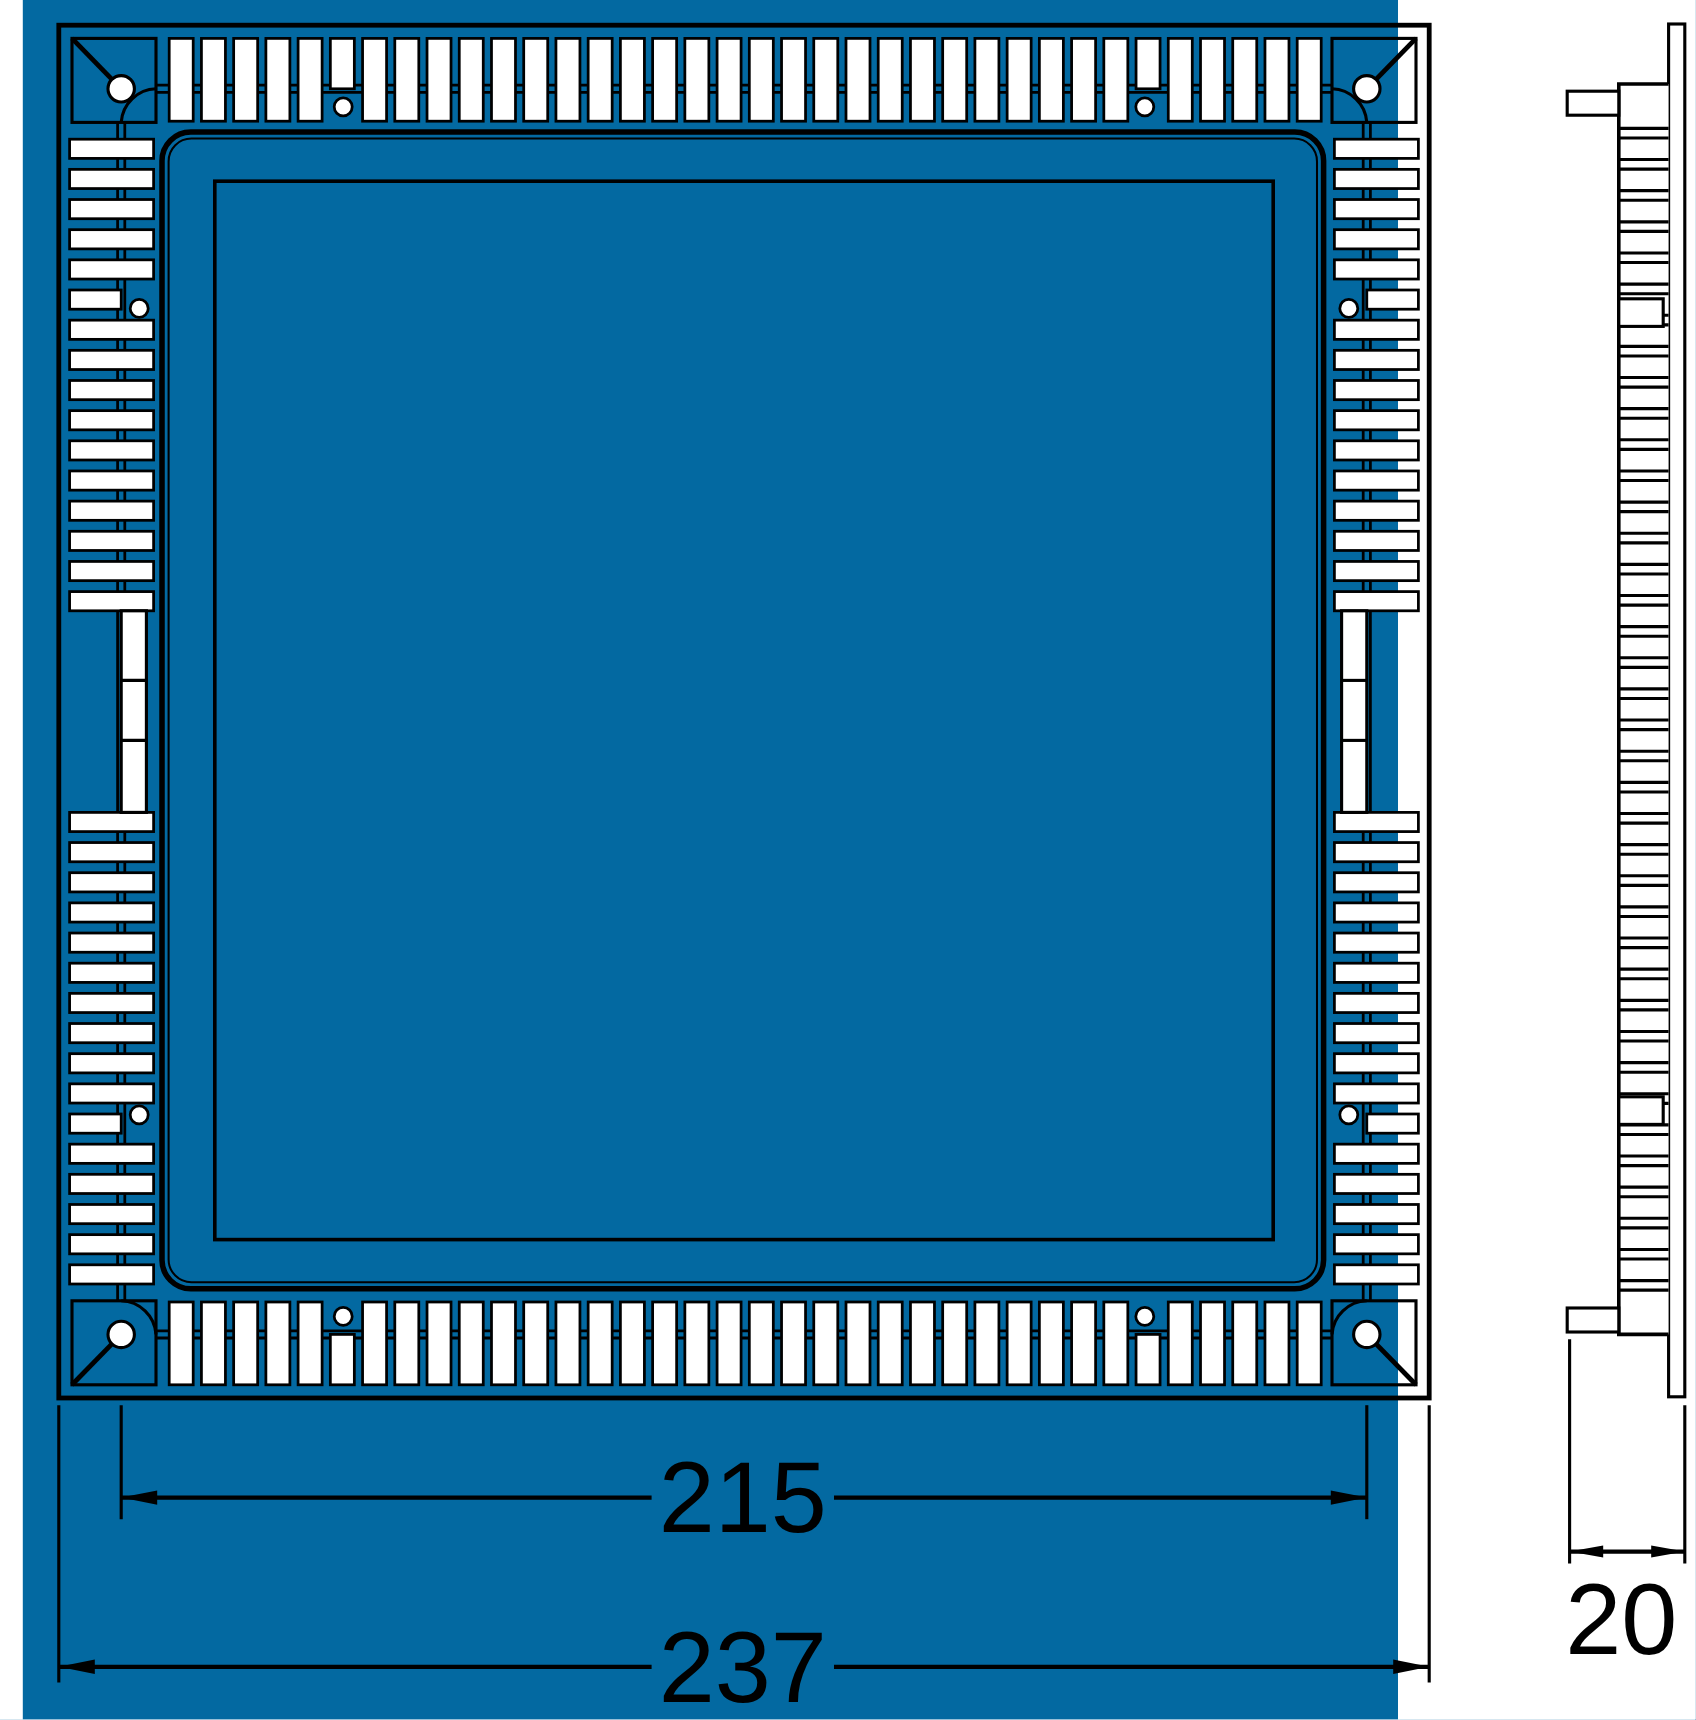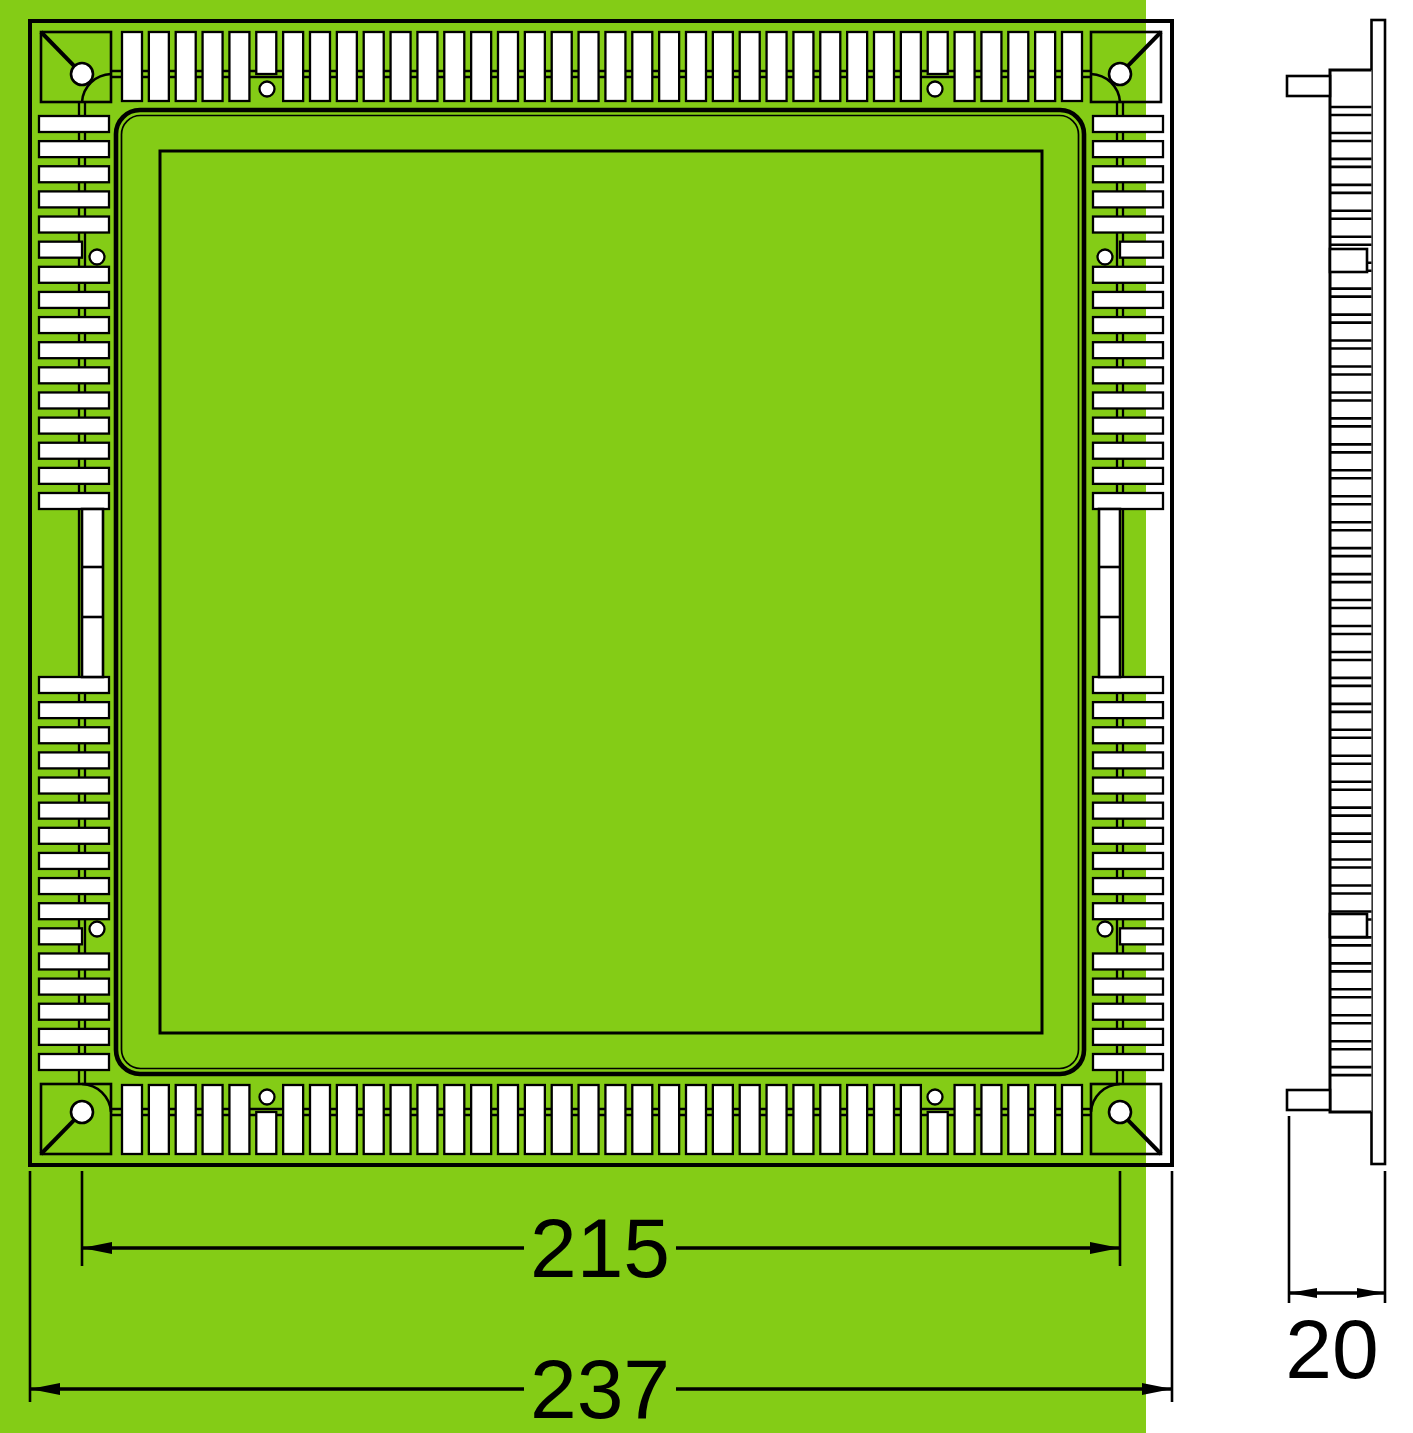--- a/index.html
+++ b/index.html
@@ -1,16 +1,16 @@
 <!DOCTYPE html>
 <html style="--ln: #000000;"><head>
 <meta charset="utf-8">
 <style>
   html,body{margin:0;padding:0;background:#fff;}
-  #stage{width:1146px;height:1433px;position:relative;background:#84cc16;}
+  #stage{width:1146px;height:1433px;position:relative;background:#0369a1;margin-left:19px;}
   svg{display:block;}
   .ln{stroke:var(--ln,#000);fill:none;stroke-linecap:butt;}
   .fw{fill:#fff;}
   .w1{stroke-width:1.7px;}
   .w2{stroke-width:2.3px;}
   .w25{stroke-width:2.6px;}
   .w3{stroke-width:3px;}
   .w36{stroke-width:3.6px;}
   .w4{stroke-width:4px;}
   .w5{stroke-width:4.6px;}

